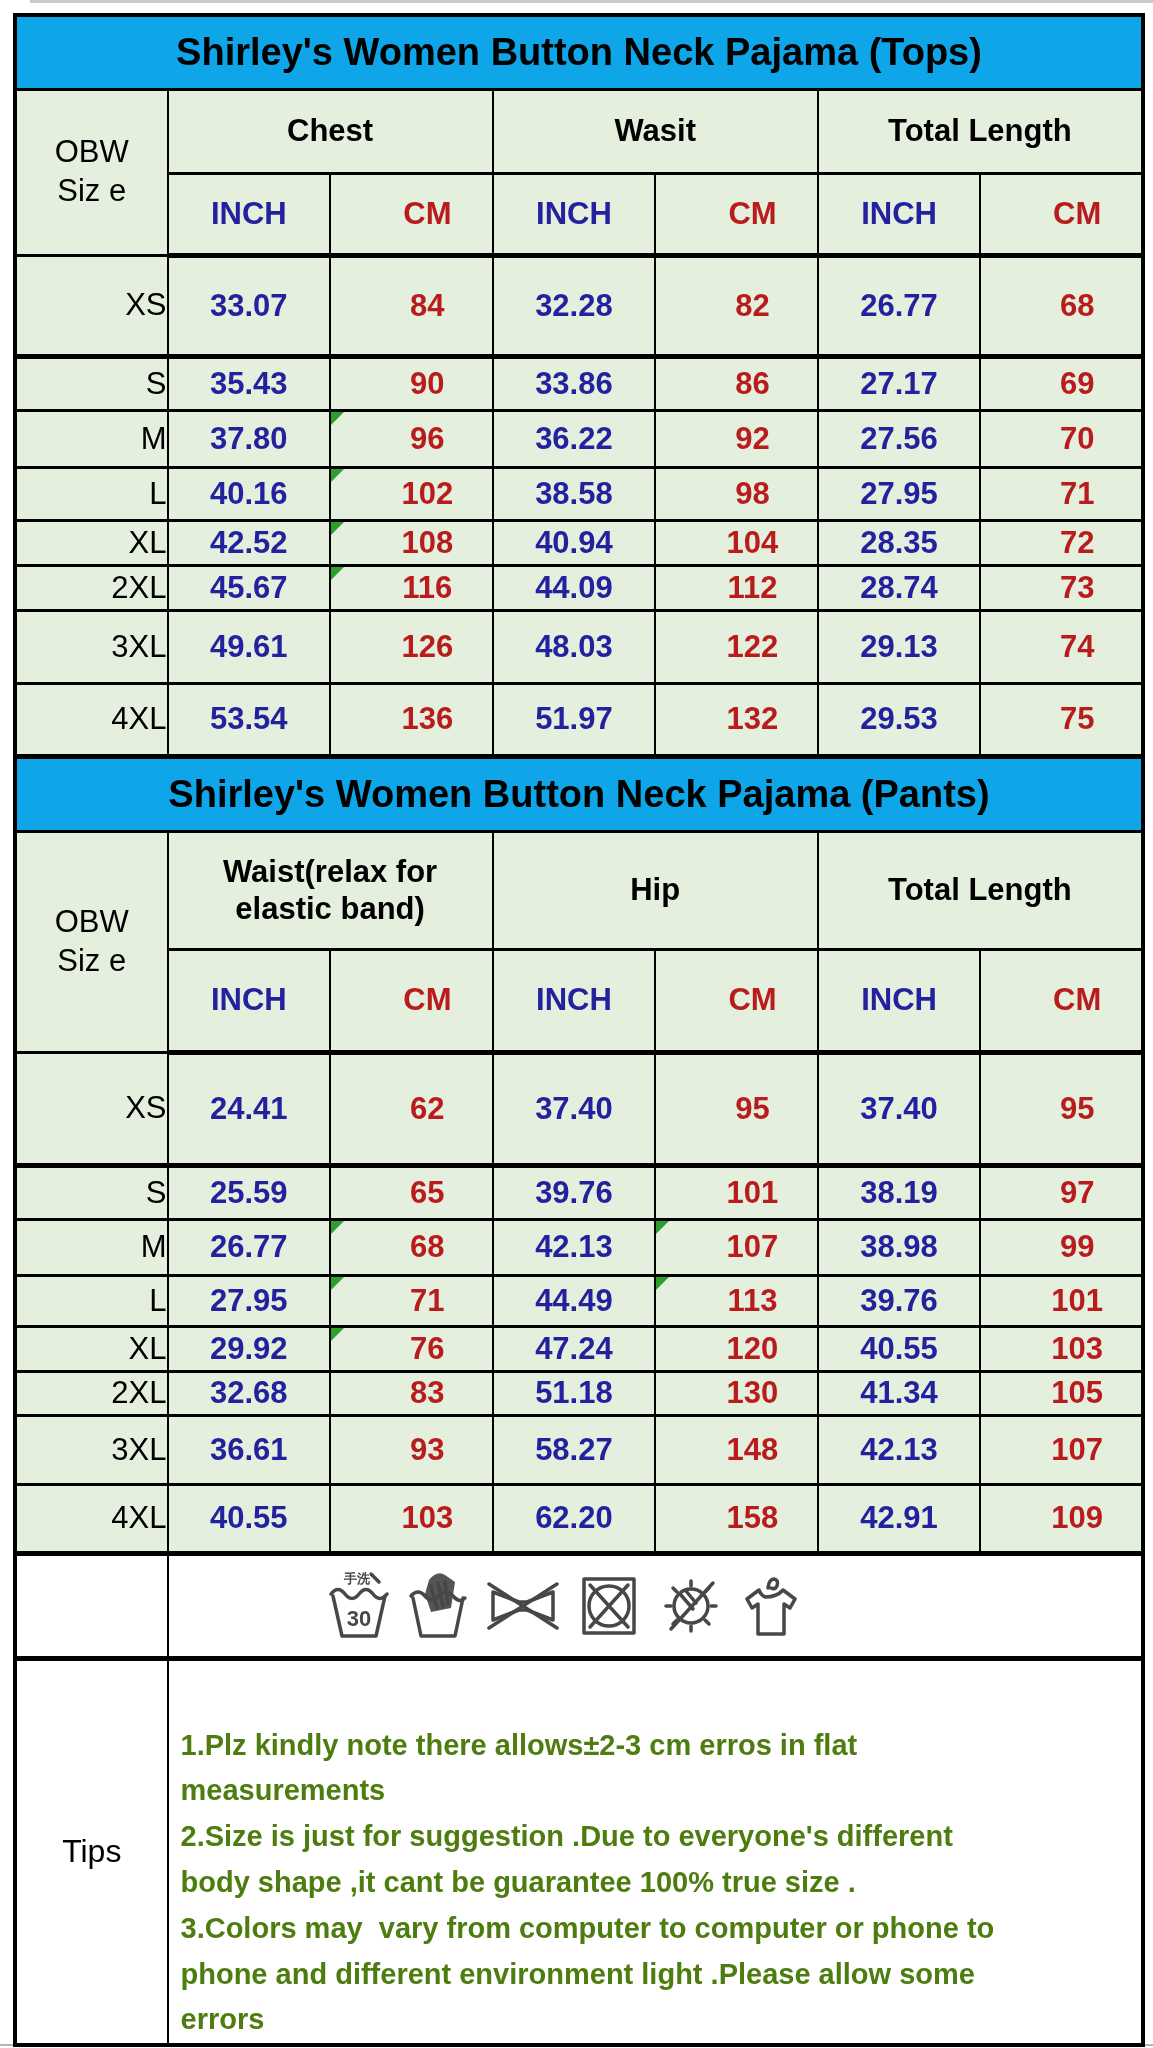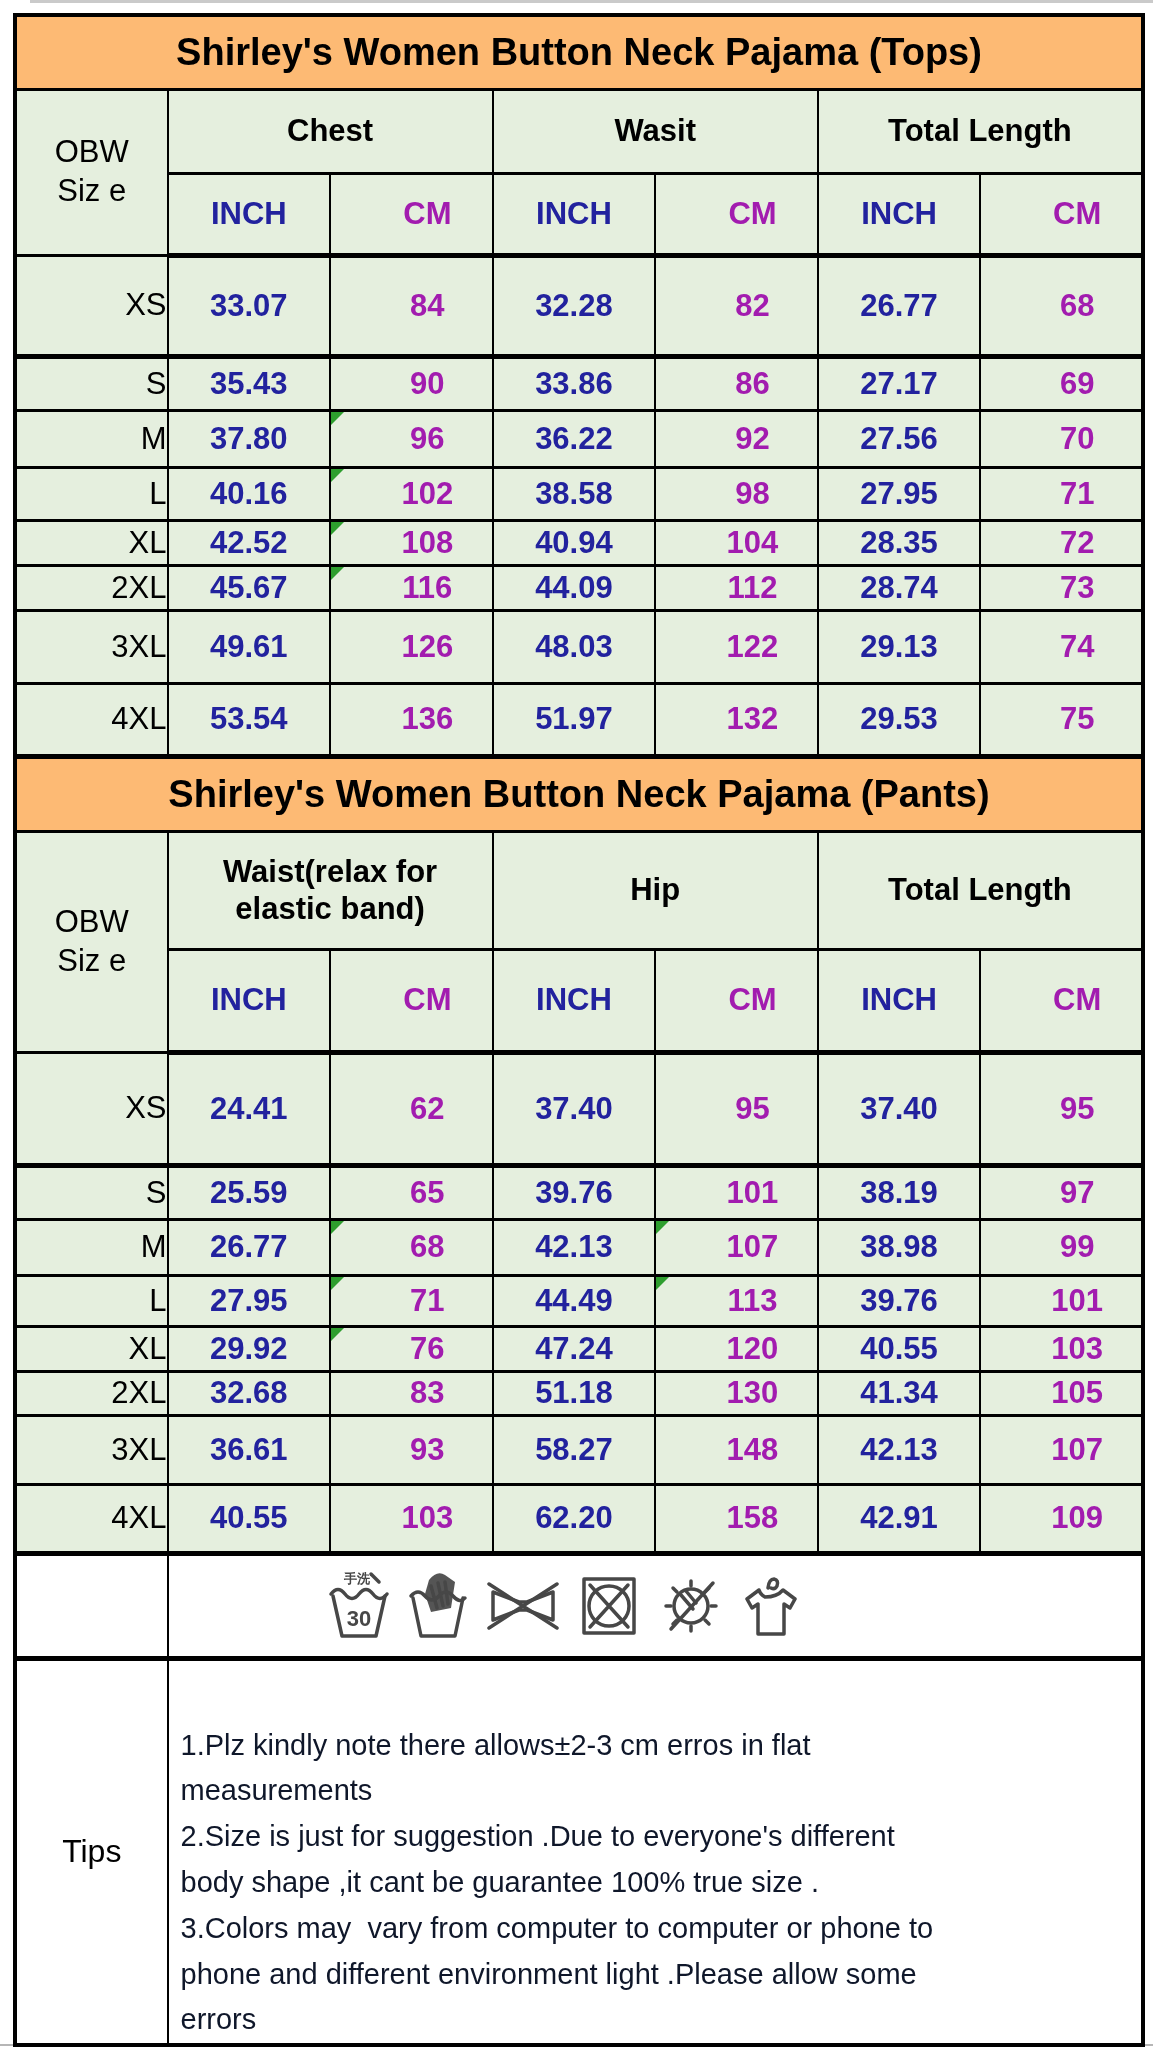--- a/index.html
+++ b/index.html
@@ -29,27 +29,27 @@
     background:#e5efde;
     text-align:center;vertical-align:middle;
     color:#000;
     font-size:31px;font-weight:bold;
     padding:0;
     overflow:hidden;
   }
   tr.thickb td{border-bottom-width:5px;margin-top:46px;}
 
   td.title{
-    background:#fdba74;
+    background:#0ea5e9;
     font-size:38px;font-weight:bold;letter-spacing:0;
   }
   td.sizehead{font-weight:normal;font-size:31px;line-height:1.25;}
   td.ghead{font-size:31px;font-weight:bold;line-height:1.2;margin-top:28px;}
   td.inch{color:#22229e;}
-  td.cm{color:#a21caf;padding-left:32px;}
+  td.cm{color:#b91c1c;padding-left:32px;}
   td.size{font-weight:normal;text-align:right;}
   .pre{white-space:pre-line;}
 
   td.tri{position:relative;}
   td.tri::before{
     content:"";position:absolute;top:0;left:0;
     width:0;height:0;
     border-top:13px solid #2e9e2e;
     border-right:13px solid transparent;
   }
@@ -61,22 +61,22 @@
   }
   .icons-wrap svg{flex:0 0 auto;}
   .cicon{stroke:#474747;fill:none;stroke-width:3.5;stroke-linecap:round;stroke-linejoin:round;}
   .cicon-fill{fill:#555;stroke:none;}
   .cicon-text{fill:#474747;font-family:"Liberation Sans",sans-serif;font-weight:bold;}
 
   td.tips-label{font-weight:normal;font-size:32px;}
   td.tips-cell{
     text-align:left;vertical-align:top;
     padding:62px 14px 0 12px;
-    color:#0f172a;
-    font-size:29px;font-weight:normal;line-height:1.58;
+    color:#4d7c0f;
+    font-size:29px;font-weight:bold;line-height:1.58;
   }
   .tip{white-space:pre-wrap;}
 </style>
 </head>
 <body>
 
 <div class="page">
   <div class="artifact-top"></div>
   <div class="artifact-bottom"></div>
 

